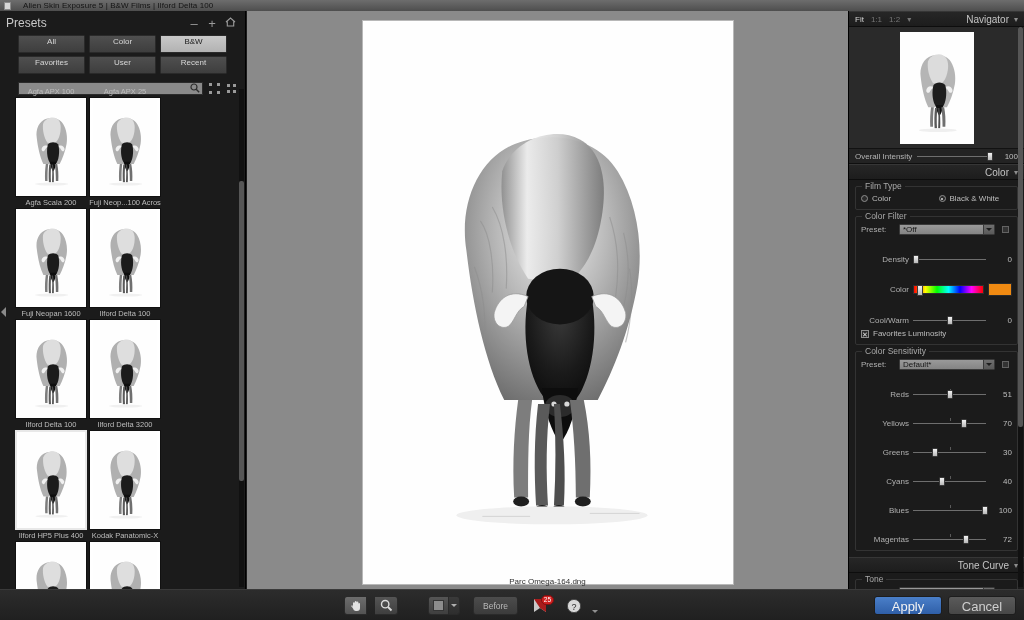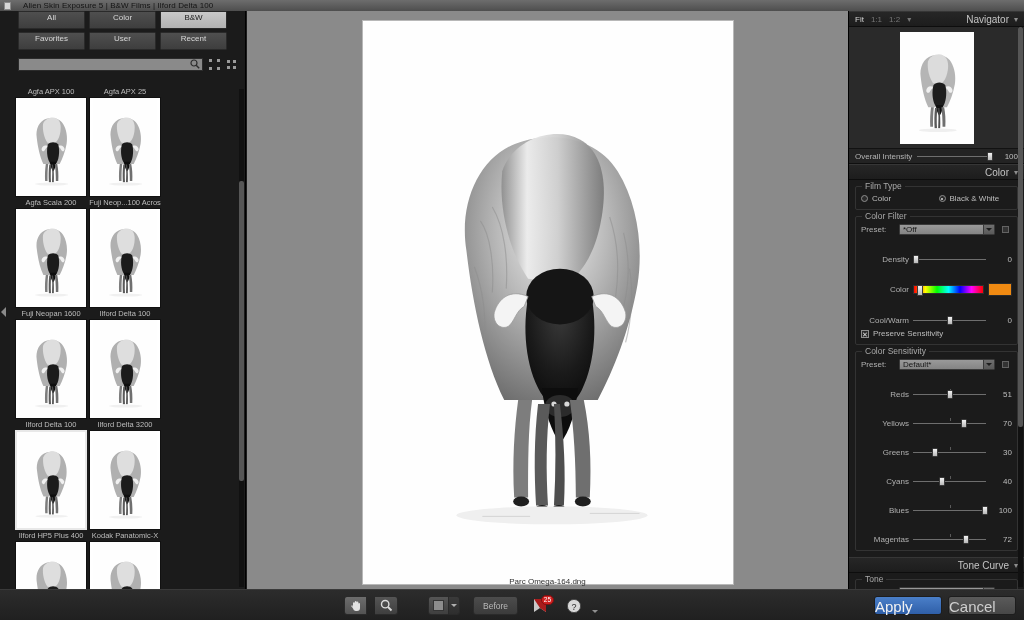--- a/index.html
+++ b/index.html
@@ -247,21 +247,21 @@
     font-size:6.5px; border-radius:7px; padding:0 2px; line-height:8px; min-width:10px; text-align:center;
     border:1px solid #7d1010;
   }
   .helpbtn { margin-left:5px; width:16px; height:16px; position:relative; }
   .helpcaret {
     margin-left:2px; align-self:flex-end; margin-bottom:2px;
     border-left:3px solid transparent; border-right:3px solid transparent; border-top:3px solid #909090;
   }
   .actionbtns { position:absolute; right:8px; top:6px; display:flex; gap:6px; }
   .btn {
-    width:68px; height:19px; line-height:19px; font-size:15px;
+    width:68px; height:19px; line-height:19px; text-align:center; font-size:13px;
     border-radius:3px; border:1px solid #1d1d1d;
   }
   .btn.apply { background:linear-gradient(to bottom,#4a7fc9,#2f5fa8); color:#f2f2f2; }
   .btn.cancel { background:linear-gradient(to bottom,#5a5a5a,#474747); color:#cfcfcf; }
 
   .scrollbar-v {
     position:absolute; right:1px; top:78px; width:5px; height:498px; background:#111;
   }
   .scrollbar-v i { position:absolute; left:0; top:92px; width:5px; height:300px; background:#565656; border-radius:2px; display:block;}
   .rp-scroll { position:absolute; right:1px; top:16px; width:5px; height:560px; background:#111; }
@@ -271,20 +271,30 @@
 <body>
 
 <div class="app">
 
   <div class="titlebar">
     <div class="tb-ico"></div>
     <div class="tb-txt">Alien Skin Exposure 5 | B&amp;W Films | Ilford Delta 100</div>
   </div>
 
   <div class="leftpanel">
+    <div class="lp-header">
+      <div class="lp-title">Presets</div>
+      <div class="lp-hicon">–</div>
+      <div class="lp-hicon">+</div>
+      <div class="lp-hicon home">
+        <svg width="11" height="10" viewBox="0 0 11 10">
+            <path d="M1 5 L5.5 1 L10 5 M2.3 4.6 V9 H8.7 V4.6" fill="none" stroke="#9b9b9b" stroke-width="1.1"></path>
+          </svg>
+      </div>
+    </div>
 
     <div class="cat-rows">
       <div class="cat-row">
         <div class="cat-btn">All</div>
         <div class="cat-btn">Color</div>
         <div class="cat-btn active">B&amp;W</div>
       </div>
       <div class="cat-row">
         <div class="cat-btn">Favorites</div>
         <div class="cat-btn">User</div>
@@ -660,21 +670,21 @@
       <div class="sl-row">
         <div class="slabel">Cool/Warm</div>
         <div class="slider">
           <div class="track"></div>
           <div class="knob" style="left:50%"></div>
         </div>
         <div class="sval">0</div>
       </div>
       <div class="chk-row">
         <div class="chkbox">✕</div>
-        <span>Preserve Sensitivity</span>
+        <span>Favorites Luminosity</span>
       </div>
     </div>
 
     <div class="group">
       <div class="gtitle">Color Sensitivity</div>
       <div class="field-row">
         <div class="flabel">Preset:</div>
         <div class="select">
           <span>Default*</span>
           <div class="arrow"></div>

